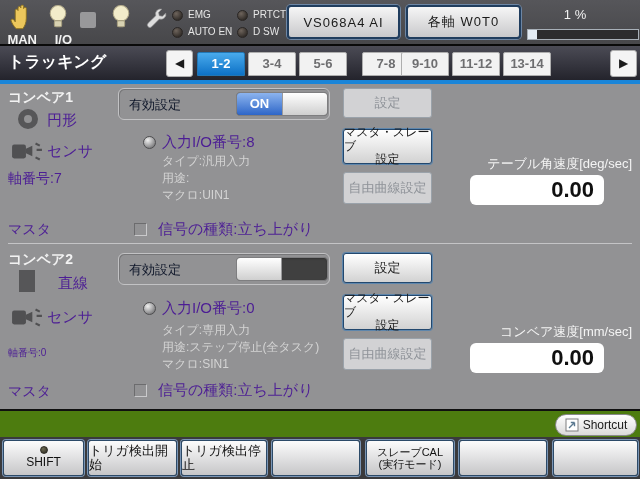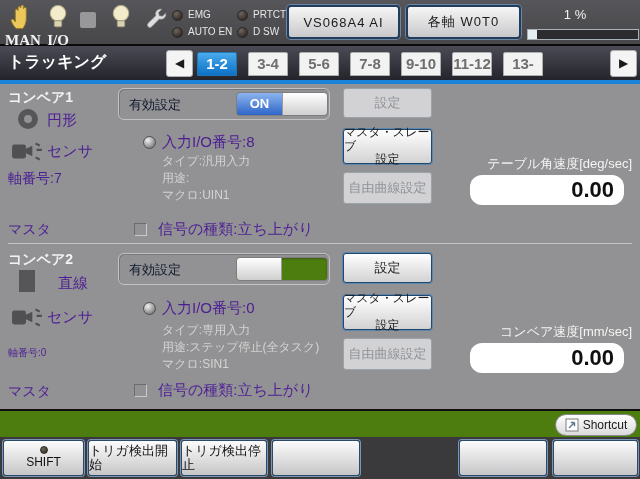--- a/index.html
+++ b/index.html
@@ -8,74 +8,74 @@
     position:relative; overflow:hidden;
     background:#929294;
     font-family:"Liberation Sans", sans-serif;
     -webkit-font-smoothing:antialiased;
   }
   .abs { position:absolute; }
 
   
   .topbar { position:absolute; left:0; top:0; width:640px; height:46px;
     background:linear-gradient(#56565a,#47474a); border-bottom:2px solid #0a0a0a; }
-  .icon-label { position:absolute; font-size:15px; font-weight:bold; color:#f2f2f2; text-align:center;font-family:Liberation Serif, serif; }
+  .icon-label { position:absolute; font-size:13px; font-weight:bold; color:#f2f2f2; text-align:right; }
   .gray-square { position:absolute; left:80px; top:12px; width:16px; height:16px; background:#98989a; border-radius:2px; }
   .led { position:absolute; width:11px; height:11px; border-radius:50%;
     background:radial-gradient(circle at 35% 30%, #6e645c, #322d29 75%); border:1px solid #2a2624; }
   .led-text { position:absolute; font-size:10px; color:#e6e6e6; white-space:nowrap; }
   .top-btn { position:absolute; height:34px; top:5px;
     background:linear-gradient(#f6f6f6,#c9c9cb); border:2px solid #203d5e; border-radius:4px;
     box-shadow:0 0 0 1px #6d86a4; font-size:13px; color:#1a1a1a; text-align:center; cursor:pointer;
     display:flex; align-items:center; justify-content:center; letter-spacing:1px; }
   .speed-text { position:absolute; left:533px; top:7px; width:84px; text-align:center; font-size:13px; color:#f2f2f2; }
   .speed-track { position:absolute; left:527px; top:29px; width:112px; height:11px;
     background:#2c2c2e; border:1px solid #a8b0b8; }
   .speed-fill { height:100%; width:9px; background:#e4ecf4; }
 
   
   .titlebar { position:absolute; left:0; top:46px; width:640px; height:38px;
     background:linear-gradient(#4b4b55,#1f1f27); }
   .titlebar .blue-line { position:absolute; left:0; bottom:0; width:640px; height:4px; background:#1a85d8; }
   .page-title { position:absolute; left:8px; top:6px; font-size:16px; font-weight:bold; color:#ffffff; }
-  .tab { position:absolute; top:6px; height:24px; width:40px; background:#f2f2f2; border:1px solid #aeaeae;
-    border-radius:2px 2px 0 0; font-size:15px; font-weight:600; color:#6e6e70; text-align:center; line-height:22px; cursor:pointer; }
+  .tab { position:absolute; top:6px; height:24px; width:48px; background:#f2f2f2; border:1px solid #aeaeae;
+    border-radius:2px 2px 0 0; font-size:13px; font-weight:600; color:#6e6e70; text-align:center; line-height:22px; cursor:pointer; }
   .tab.selected { background:linear-gradient(#49aaec,#0d71c6); border-color:#2276b4; color:#ffffff; }
   .tab-arrow { position:absolute; top:4px; height:27px; width:27px; background:#f4f4f4; border:1px solid #aeaeae;
     border-radius:3px; color:#1a1a1a; font-size:12px; text-align:center; line-height:25px; cursor:pointer; }
 
   
   .main { position:absolute; left:0; top:84px; width:640px; height:325px; background:#929294; }
   .sec-title { position:absolute; font-size:14px; font-weight:bold; color:#f2f2f2; }
   .lbl { position:absolute; font-size:15px; color:#4c1d95; white-space:nowrap; }
   .lbl-sm { position:absolute; font-size:12px; color:#d4d4d4; white-space:nowrap; }
   .ring-icon { position:absolute; width:20px; height:20px; border:6px solid #565658; border-radius:50%; }
   .rect-icon { position:absolute; width:16px; height:22px; background:#565658; }
   .groupbox { position:absolute; left:118px; width:212px; height:32px; border:1px solid #c2c2c4; border-radius:6px;
     box-shadow:inset 1px 1px 0 rgba(0,0,0,0.18); }
   .groupbox .g-label { position:absolute; left:10px; top:7px; font-size:13px; color:#0f172a; }
   .toggle { position:absolute; left:117px; top:3px; width:92px; height:24px; border:1px solid #7e7e80; border-radius:4px;
-    background:#4d7c0f; display:flex; overflow:hidden; cursor:pointer; box-shadow:inset 0 1px 2px rgba(0,0,0,.25); }
+    background:#404040; display:flex; overflow:hidden; cursor:pointer; box-shadow:inset 0 1px 2px rgba(0,0,0,.25); }
   .tg-on { width:50%; background:linear-gradient(#8cb4ee,#2e66c8); color:#fff; font-size:13px; font-weight:bold;
     text-align:center; line-height:22px; }
   .tg-off { width:50%; color:#111; font-size:13px; font-weight:bold; text-align:center; line-height:22px; background:#fdfdfd;margin-top:28px; }
   .tg-slider { width:50%; background:linear-gradient(#ffffff,#cfcfcf); }
   .tg-slider.r { border-left:1px solid #9a9a9c; }
   .tg-slider.l { border-right:1px solid #9a9a9c; }
   .btn { position:absolute; left:343px; width:89px; background:linear-gradient(#ffffff,#d2d2d2);
     border:1px solid #23486e; box-shadow:0 0 0 1px #5e86ac; border-radius:3px; color:#1a1a1a; font-size:13px;
     display:flex; flex-direction:column; align-items:center; justify-content:center; cursor:pointer; line-height:1.15; }
   .btn.two-line { font-size:12px; }
   .btn.disabled { background:#d2d2d4; border:1px solid #9aa2aa; box-shadow:none; color:#8e9298; cursor:default; }
   .radio { position:absolute; width:13px; height:13px; border-radius:50%; border:1px solid #4e4e50;
     background:radial-gradient(circle at 35% 30%, #f0f0f0, #7c7c7e 78%); cursor:pointer; }
   .checkbox { position:absolute; width:13px; height:13px; border:1px solid;
     border-color:#6c6c6e #c9c9cb #c9c9cb #6c6c6e; background:transparent; cursor:pointer; }
   .speed-label { position:absolute; left:400px; width:232px; text-align:right; font-size:13px; color:#f4f4f4; }
-  .value-box { position:absolute; left:470px; width:154px; height:30px; background:#ffffff; border-radius:12px;
+  .value-box { position:absolute; left:470px; width:134px; height:30px; background:#ffffff; border-radius:6px;
     font-size:22px; font-weight:bold; color:#101010; text-align:right; line-height:30px; padding-right:10px; }
   .divider { position:absolute; left:8px; width:624px; height:1px; background:#c4c4c6; }
 
   
   .shortcut-strip { position:absolute; left:0; top:409px; width:640px; height:28px;
     background:#4d7c0f; border-top:2px solid #101010; }
   .shortcut-btn { position:absolute; right:3px; top:3px; width:82px; height:22px; border-radius:11px;
     background:linear-gradient(#ffffff,#dadada); border:1px solid #88888a; display:flex; align-items:center;
     justify-content:center; gap:4px; font-size:12px; color:#1a1a1a; cursor:pointer; }
   .bottombar { position:absolute; left:0; top:437px; width:640px; height:42px; background:#3a3a3c; }
@@ -129,21 +129,21 @@
     <div class="speed-fill"></div>
   </div>
 </div>
 
 <div class="titlebar">
   <div class="page-title">トラッキング</div>
   <div class="tab-arrow" style="left:166px">◀</div>
   <div class="tab selected" style="left:197px">1-2</div>
   <div class="tab" style="left:248px">3-4</div>
   <div class="tab" style="left:299px">5-6</div>
-  <div class="tab" style="left:350px">7-8</div>
+  <div class="tab" style="left:362px">7-8</div>
   <div class="tab" style="left:401px">9-10</div>
   <div class="tab" style="left:452px">11-12</div>
   <div class="tab" style="left:503px">13-14</div>
   <div class="tab-arrow" style="left:610px">▶</div>
   <div class="blue-line"></div>
 </div>
 
 <div class="main">
 
   <div class="sec-title" style="left:8px;top:5px">コンベア1</div>
@@ -238,15 +238,19 @@
 </div>
 
 <div class="bottombar">
   <div class="fkey" style="left:3px;width:81px">
     <div class="shift-led"></div>
     <span style="font-size:12px">SHIFT</span>
   </div>
   <div class="fkey" style="left:88px;width:89px">トリガ検出開始</div>
   <div class="fkey" style="left:181px;width:86px">トリガ検出停止</div>
   <div class="fkey" style="left:272px;width:88px"></div>
+  <div class="fkey" style="left:366px;width:88px">
+    <span class="small">スレーブCAL</span>
+    <span class="small">(実行モード)</span>
+  </div>
   <div class="fkey" style="left:459px;width:88px"></div>
   <div class="fkey" style="left:553px;width:85px"></div>
 </div>
 
 </body></html>

